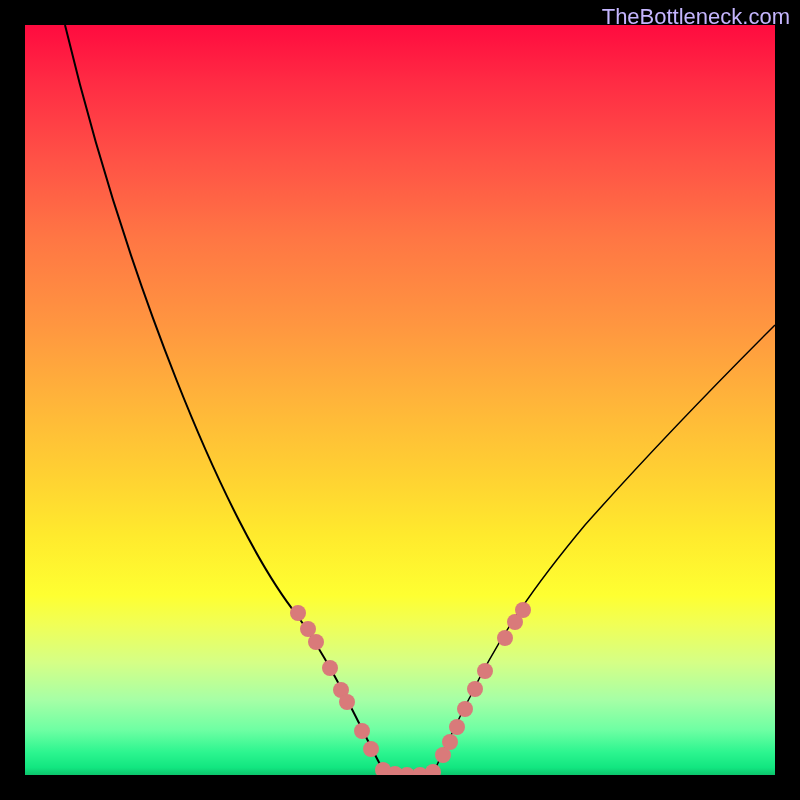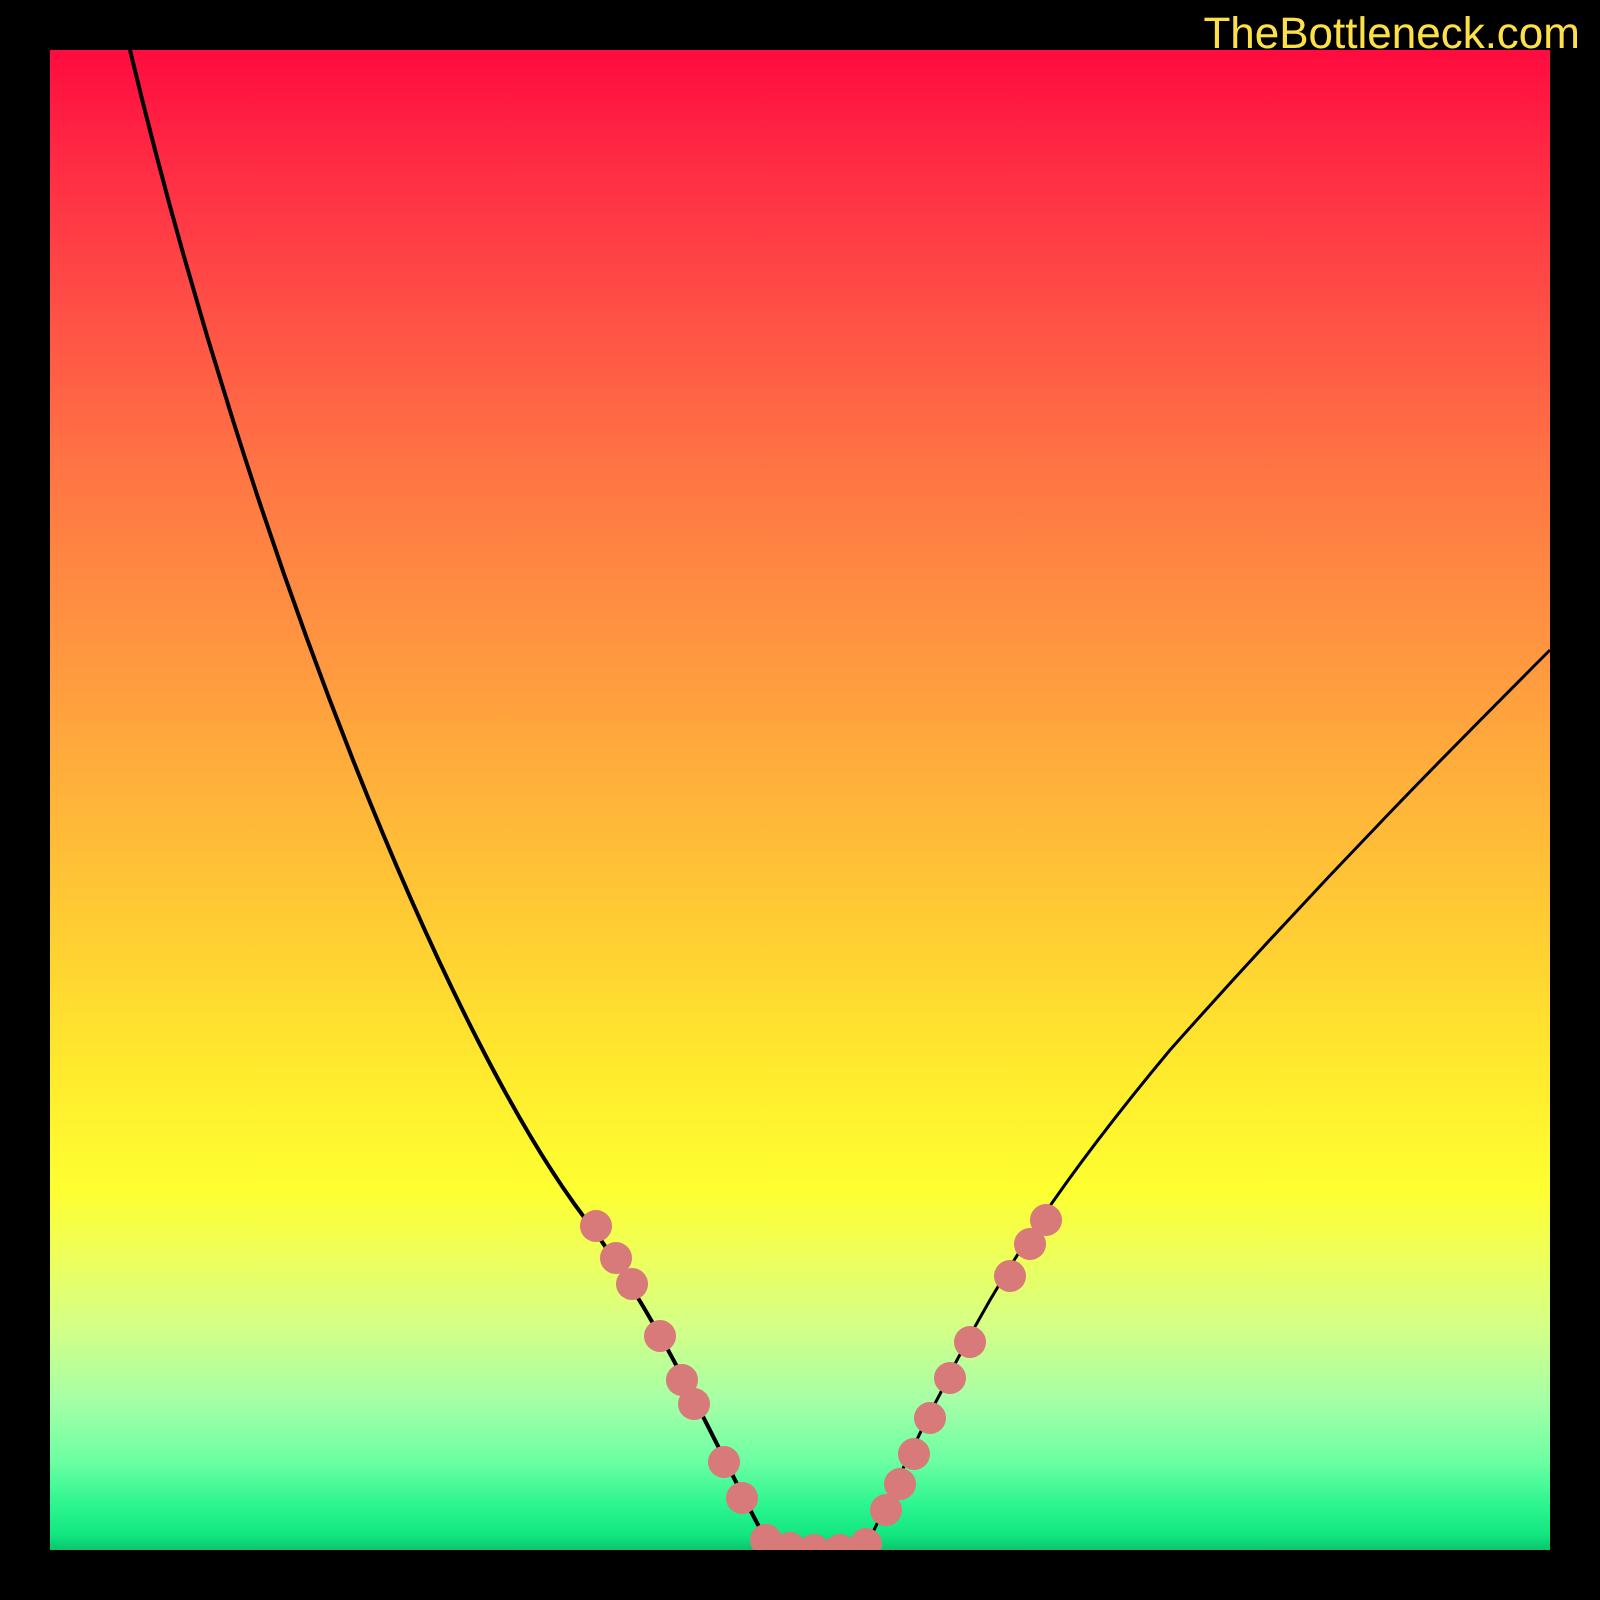--- a/index.html
+++ b/index.html
@@ -14,21 +14,21 @@
   .outer-frame {
     width: 800px;
     height: 800px;
     background: #000;
     position: relative;
   }
   .watermark {
     position: absolute;
     top: 4px;
     right: 10px;
-    color: #fde047;
+    color: #c4b5fd;
     font-size: 22px;
     font-weight: 500;
     z-index: 20;
   }
   .plot-area {
     position: absolute;
     left: 25px;
     top: 25px;
     width: 750px;
     height: 750px;

